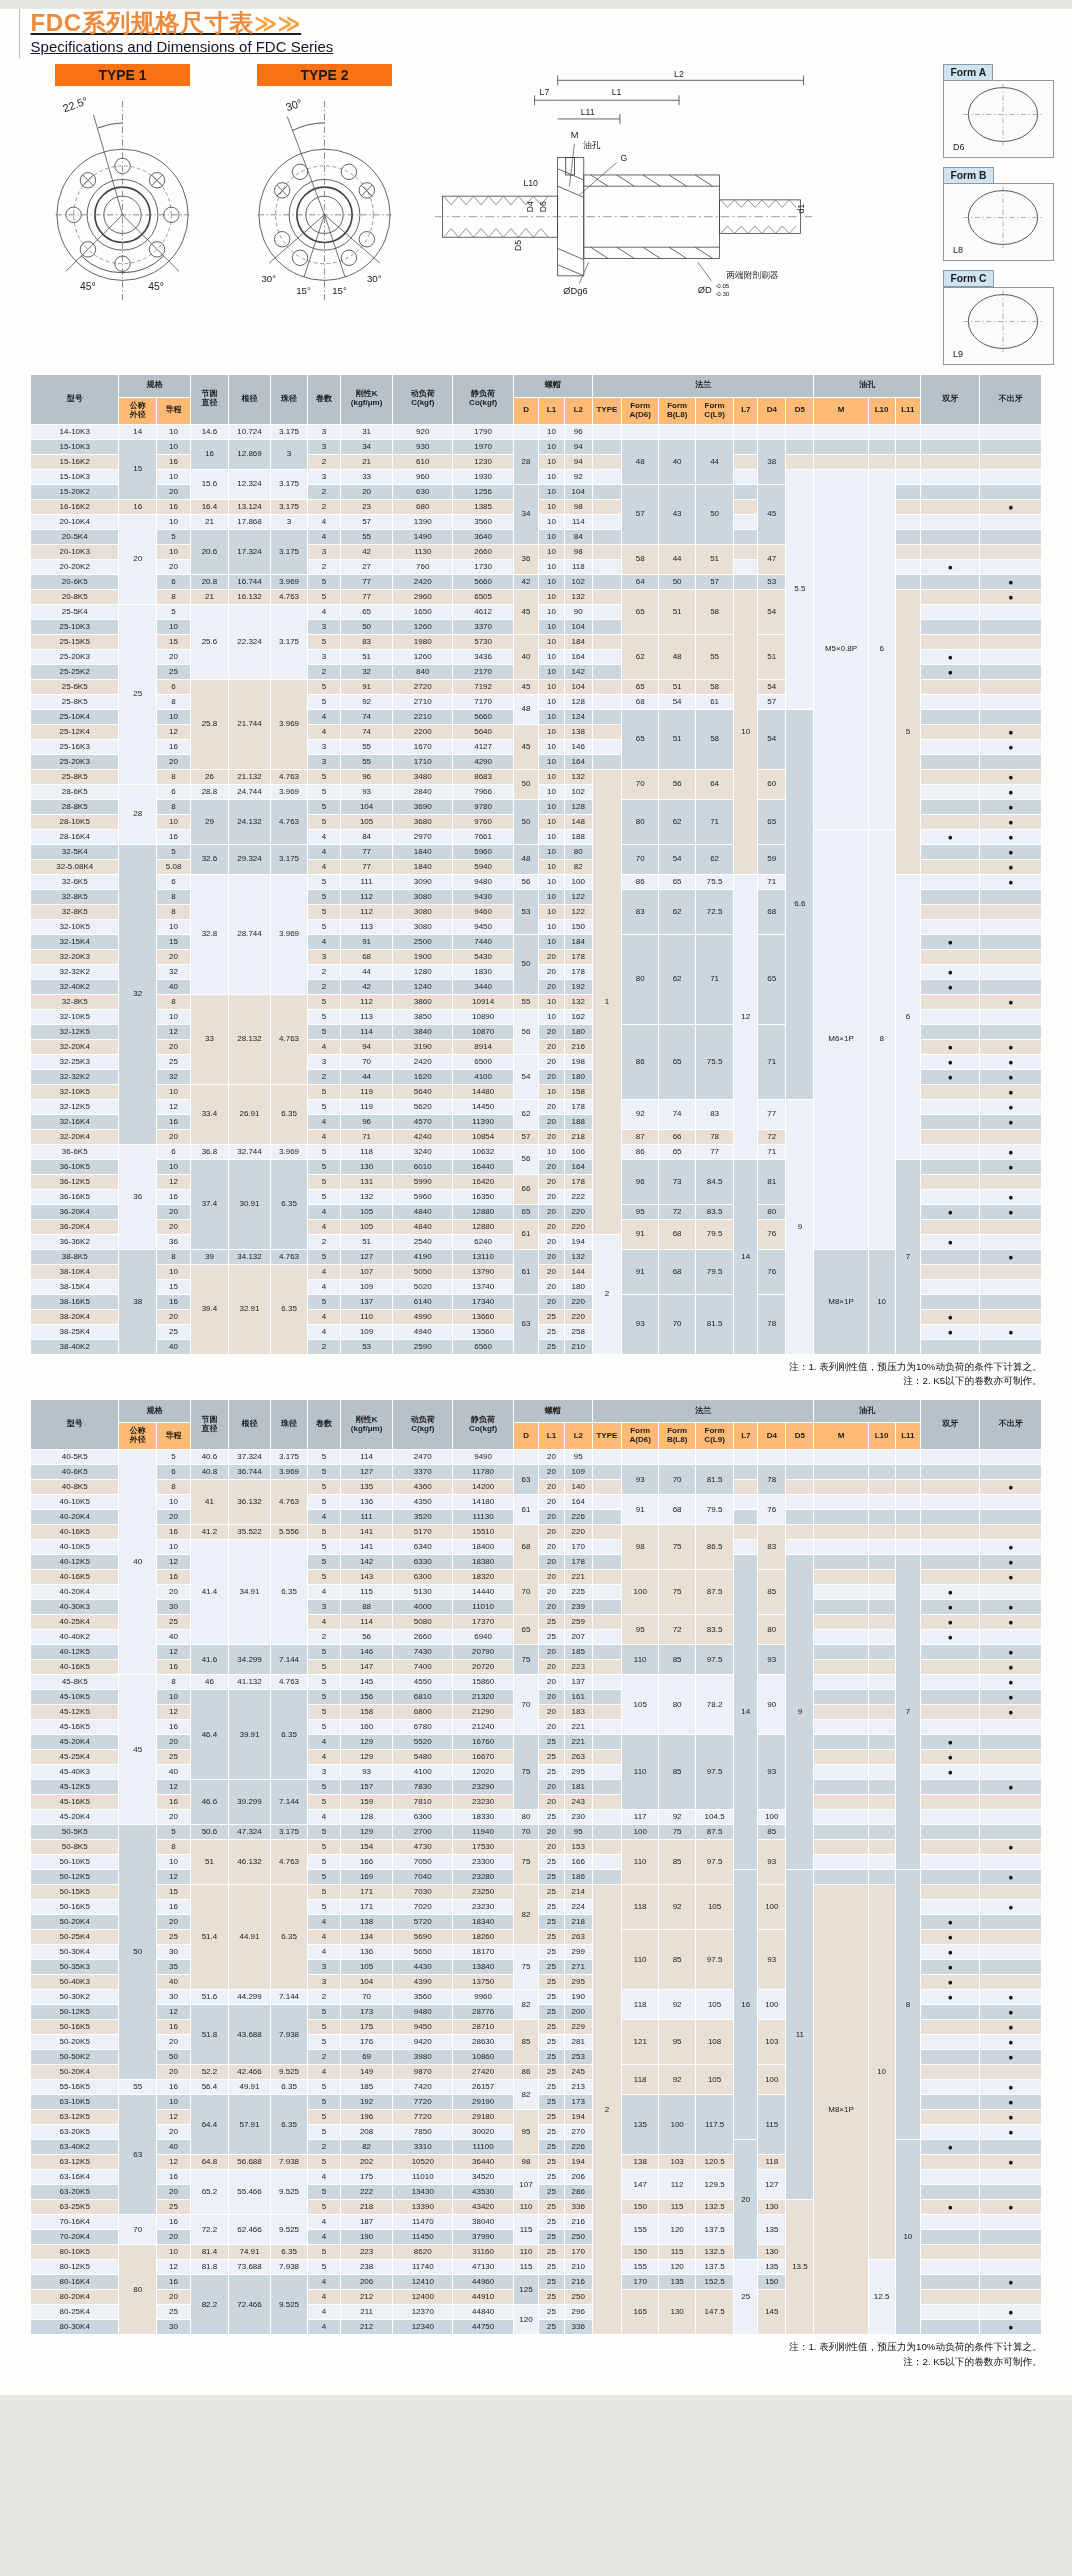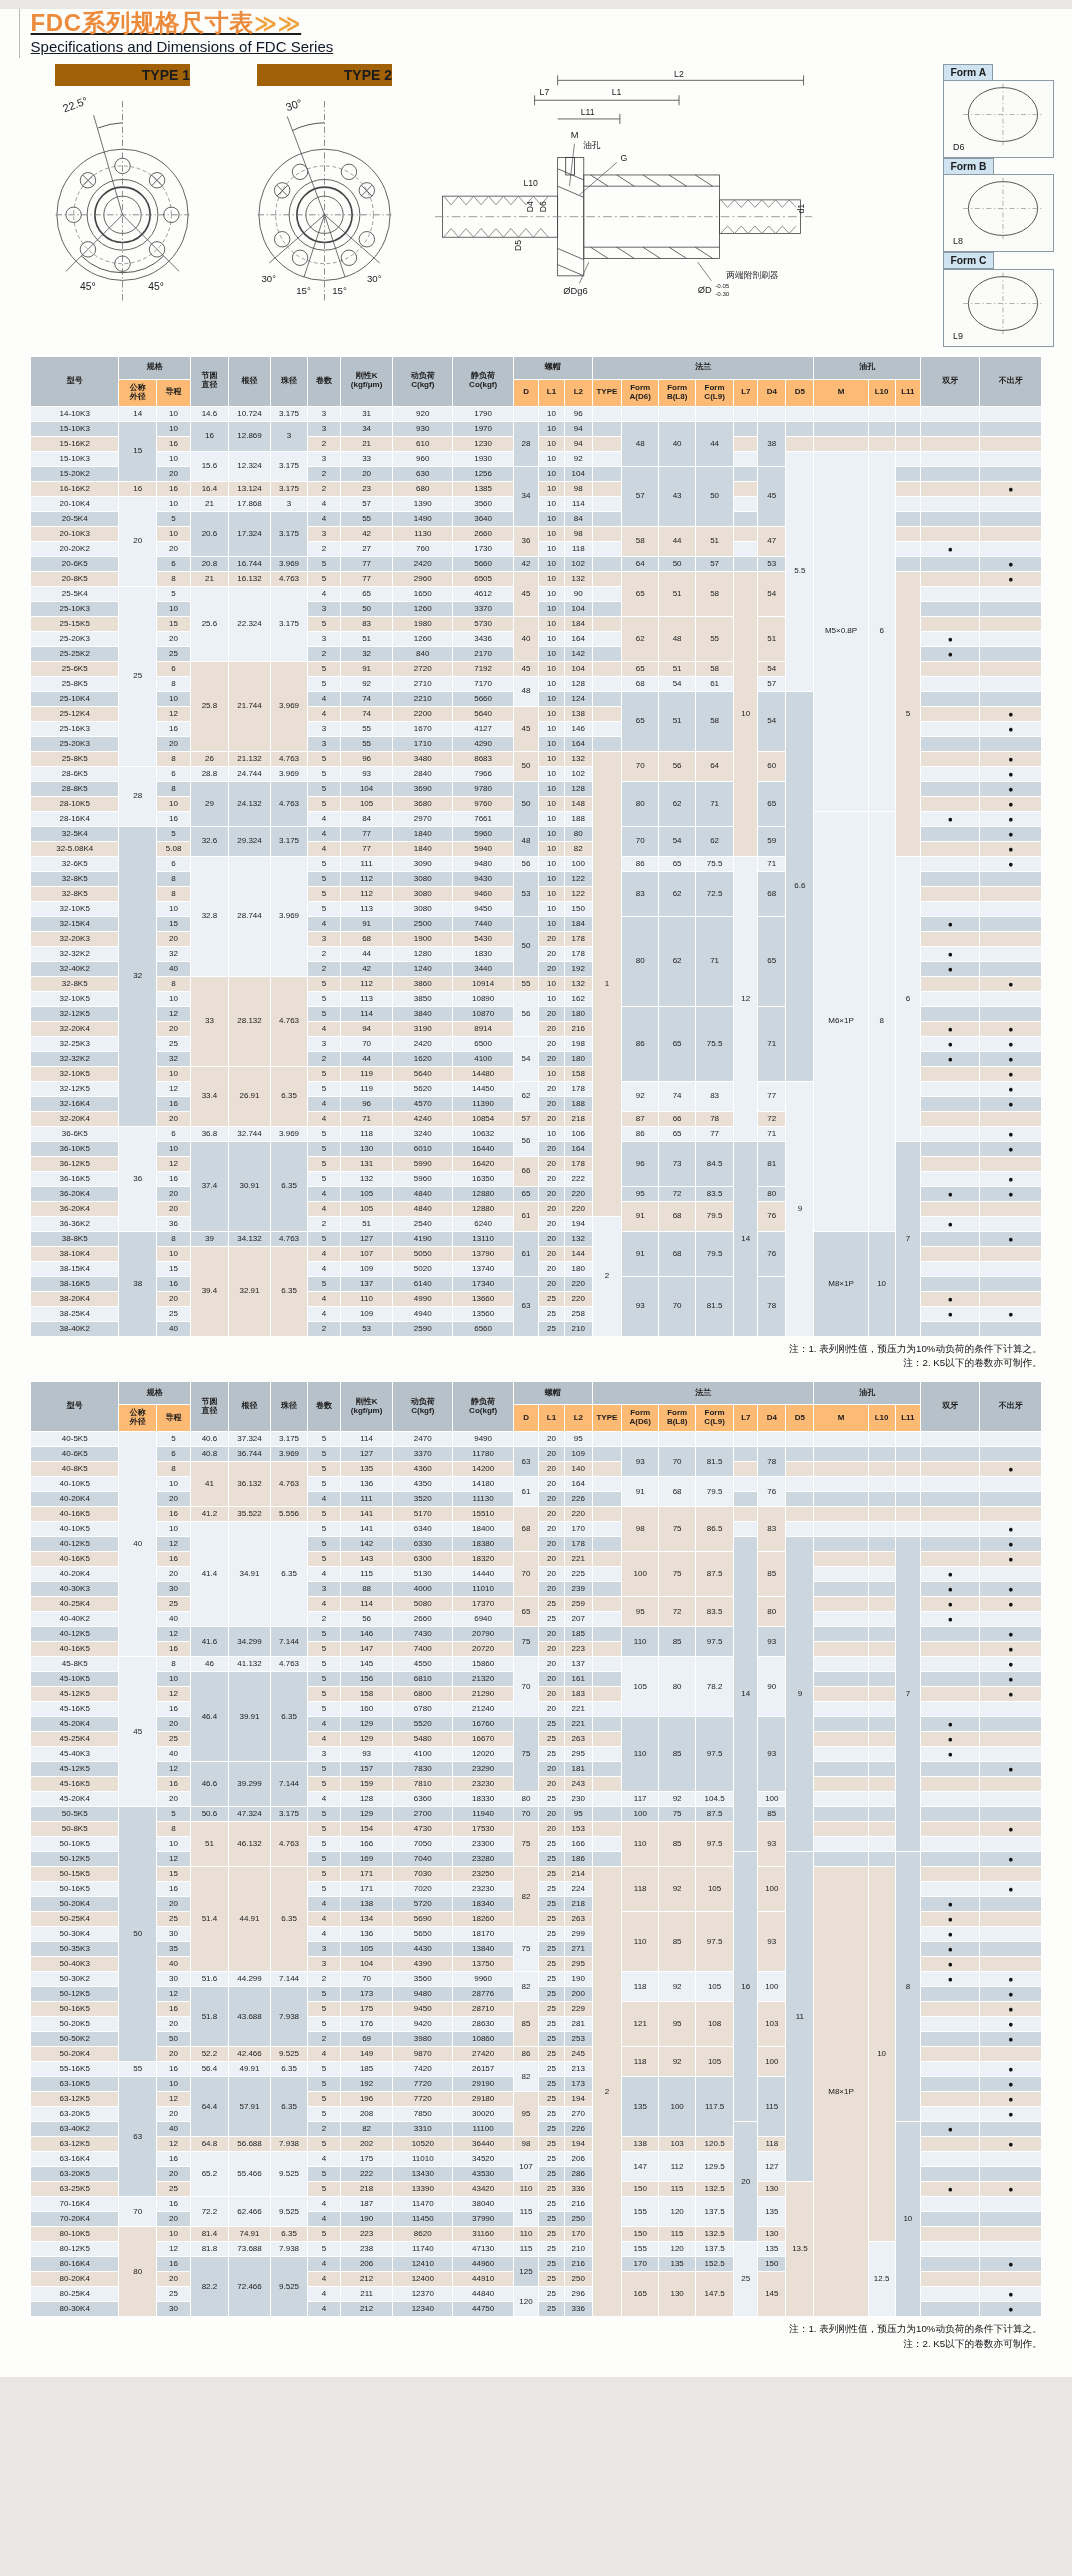--- a/index.html
+++ b/index.html
@@ -5,23 +5,23 @@
   html,body{margin:0;padding:0;background:#e9e7e4;}
   .page{width:1072px;background:#fdfdfc;font-family:"Liberation Sans","DejaVu Sans",sans-serif;color:#1c1c1c;padding-bottom:15.5px;}
   
   .title-block{margin:9px 16.7px 2.6px 19.3px;border-left:1.9px solid #b9b9b9;padding:1.3px 0 2.6px 10.3px;text-decoration:underline;}
   .main-title{font-size:24px;font-weight:bold;color:#ec8b3c;letter-spacing:0.6px;line-height:1.1;}
   .main-title .arrows{color:#f0a23c;font-size:22px;}
   .sub-title{font-size:15px;color:#0f172a;margin-top:1.3px;}
   
   .drawings{display:flex;gap:9px;padding:3.9px 11.6px 5.2px 26px;align-items:flex-start;}
   .dcol{display:flex;flex-direction:column;align-items:center;}
-  .type-tab{width:135px;background:#a16207;text-align:right;font-weight:bold;font-size:14px;padding:3.2px 0;margin-bottom:2.6px;}
+  .type-tab{width:135px;background:#f97316;text-align:center;font-weight:bold;font-size:14px;padding:3.2px 0;margin-bottom:2.6px;}
   svg text{font-family:"Liberation Sans","DejaVu Sans",sans-serif;fill:#222;}
-  .forms-col{display:flex;flex-direction:column;margin-left:auto;margin-right:6.4px;}
+  .forms-col{display:flex;flex-direction:column;gap:9px;margin-left:auto;margin-right:6.4px;}
   .form-box .form-tab{background:#cfe3f0;border:0.6px solid #8b9aa5;font-weight:bold;font-size:10.3px;padding:1.9px 6.4px;display:inline-block;}
   .form-body{border:0.6px solid #8b9aa5;background:#fbfbfa;width:109px;height:76px;margin-top:-0.6px;}
   
   .table-wrap{margin:3.9px 30px 0 30px;}
   table.spec-table{border-collapse:collapse;table-layout:fixed;width:100%;}
   .spec-table th,.spec-table td{border:0.6px solid #ffffff;text-align:center;vertical-align:middle;padding:0 0.6px;overflow:hidden;}
   .spec-table th{background:#b7c1c9;font-size:8px;font-weight:bold;line-height:1.12;white-space:pre-line;height:22px;}
   .spec-table tr.hdr2 th{background:#fdba74;height:26px;}
   .spec-table td{height:14px;font-size:8px;line-height:1;}
   tr.s0 td{background:#ecf1f7;}

